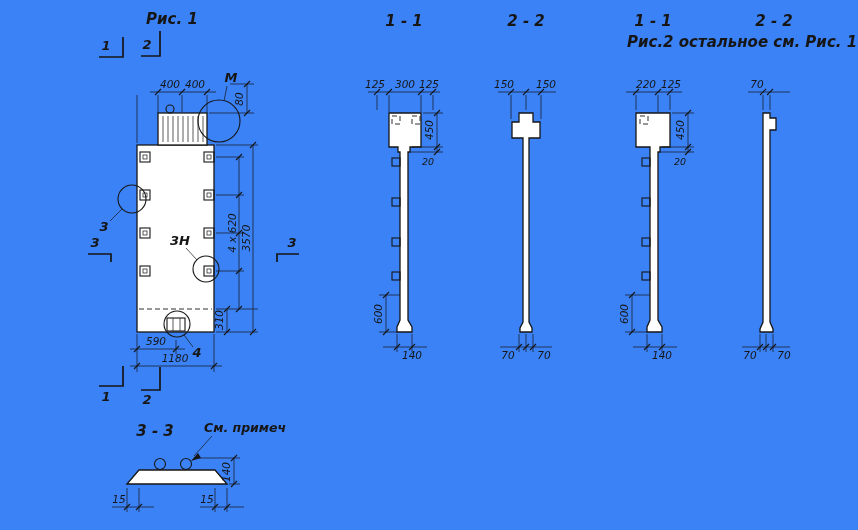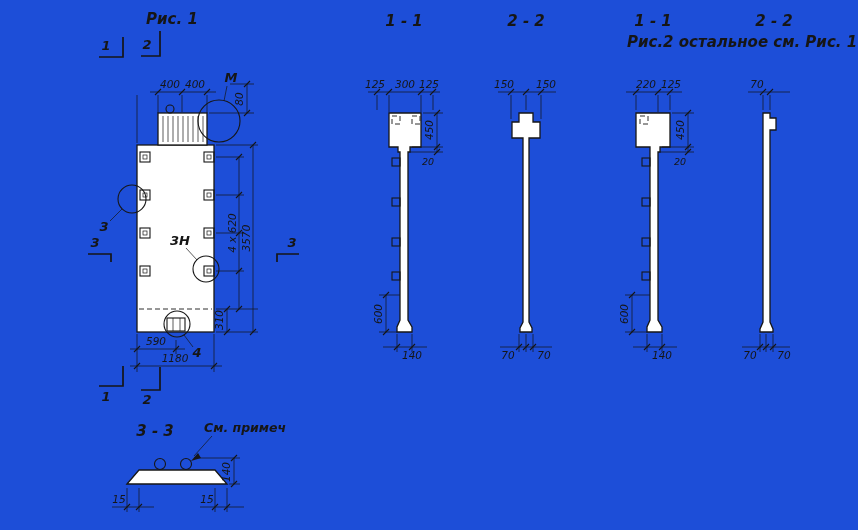--- a/index.html
+++ b/index.html
@@ -1,16 +1,16 @@
 <!DOCTYPE html>
 <html><head>
 <meta charset="utf-8">
 <style>
   html,body{margin:0;padding:0;background:#ffffff;}
-  .stage{width:858px;height:530px;background:#1d4ed8;position:relative;overflow:hidden;
+  .stage{width:858px;height:530px;background:#3b82f6;position:relative;overflow:hidden;
          font-family:"DejaVu Sans",sans-serif;}
   svg{display:block;}
   svg text{fill:#161616;font-style:italic;font-family:"DejaVu Sans",sans-serif;}
   .t-title{font-size:15px;font-weight:bold;}
   .t-note{font-size:12.5px;font-weight:bold;}
   .t-dim{font-size:10.5px;}
   .t-dim-s{font-size:9.5px;}
   .t-mark{font-size:13px;font-weight:bold;}
   .s{stroke:#161616;fill:none;stroke-width:1.1;}
   .s-thick{stroke:#161616;fill:none;stroke-width:1.7;}

